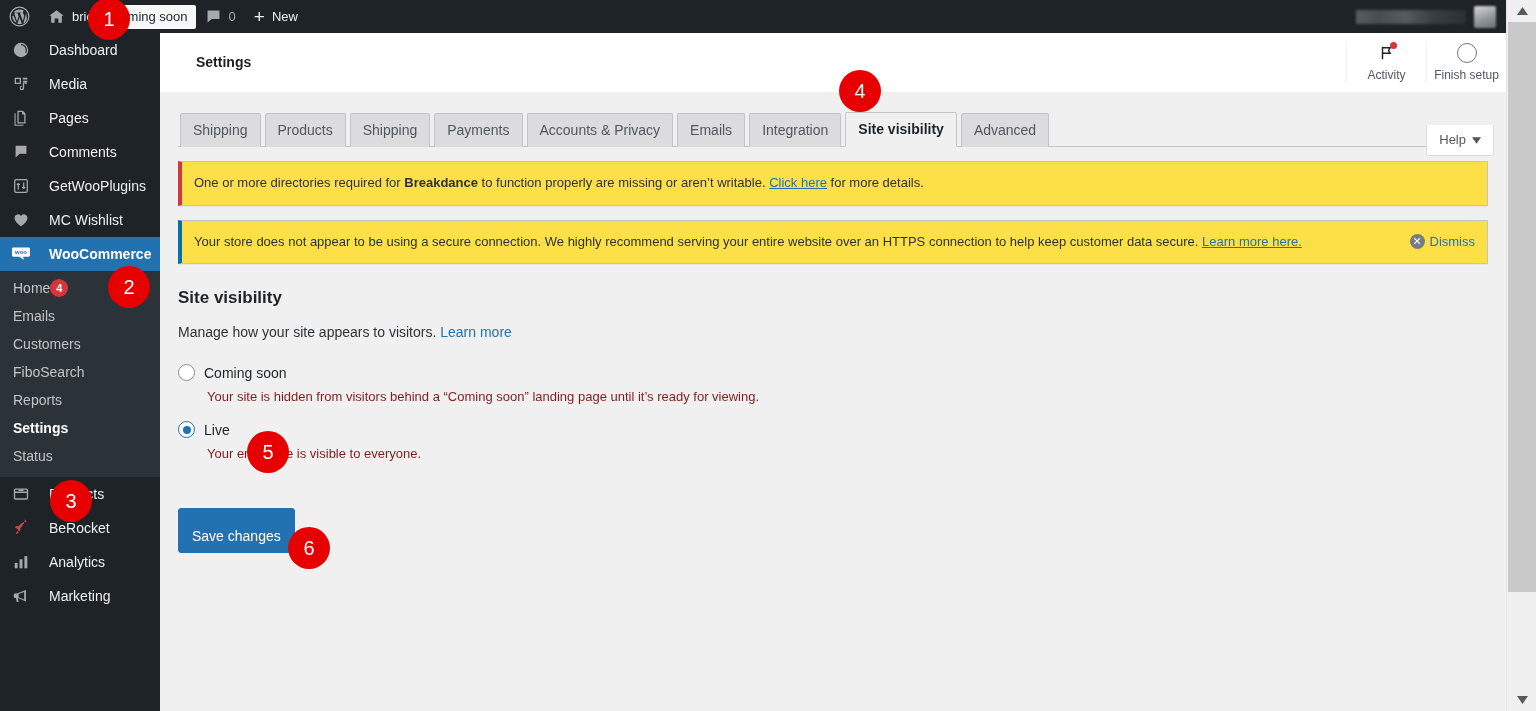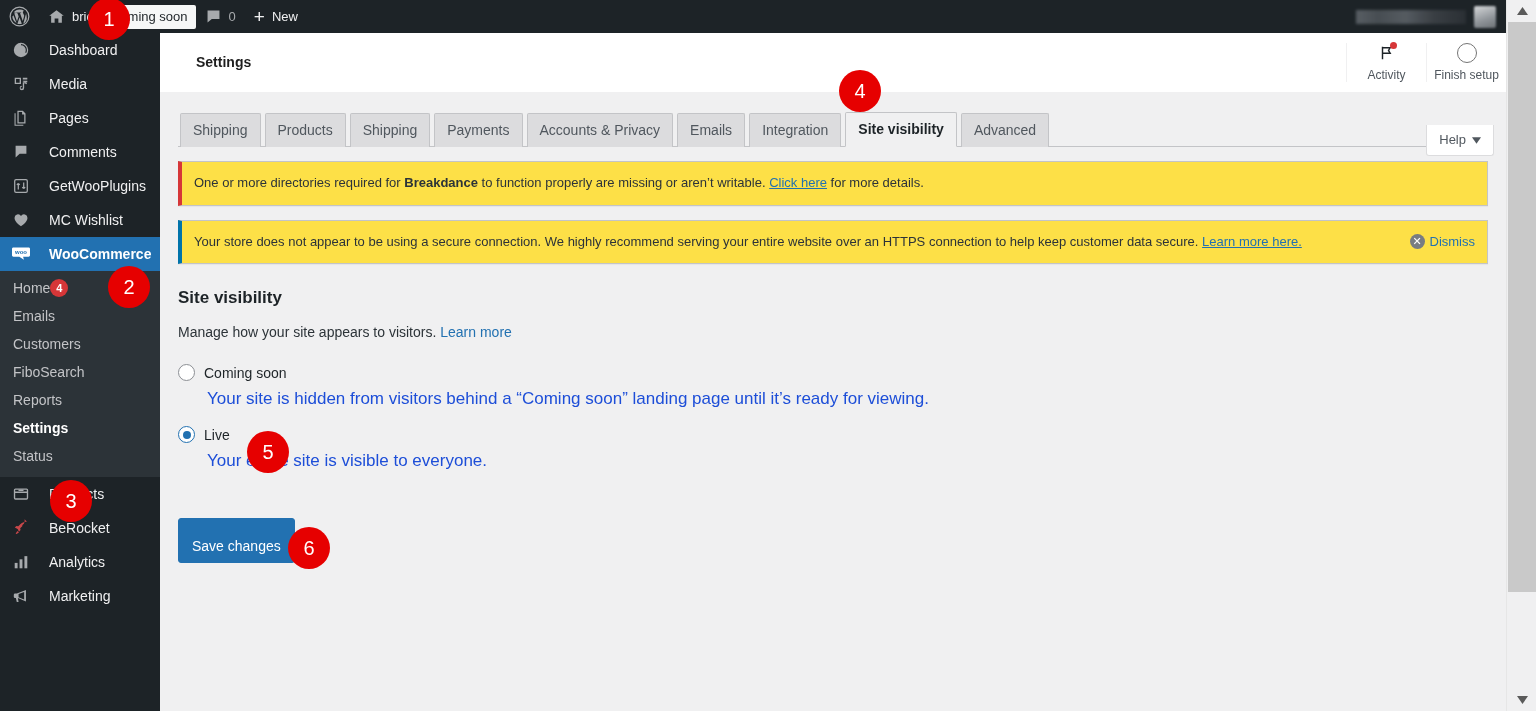--- a/index.html
+++ b/index.html
@@ -216,21 +216,21 @@
   }
   .radio.checked { border-color: #2271b1; background: #fff; }
   .radio.checked::after {
     content: ""; position: absolute;
     top: 50%; left: 50%; transform: translate(-50%,-50%);
     width: 8px; height: 8px; border-radius: 50%;
     background: #2271b1;
   }
   .radio-label { font-size: 14px; color: #1d2327; }
   .radio-help {
-    font-size: 17px; color: #1d4ed8;
+    font-size: 13px; color: #7f1d1d;
     margin: 8px 0 0 29px;
   }
   .radio-block { margin-bottom: 17px; }
 
   #save-changes {
     margin-top: 30px;
     background: #2271b1; color: #fff;
     border: 1px solid #2271b1;
     border-radius: 3px;
     padding: 20px 13px 9px;

